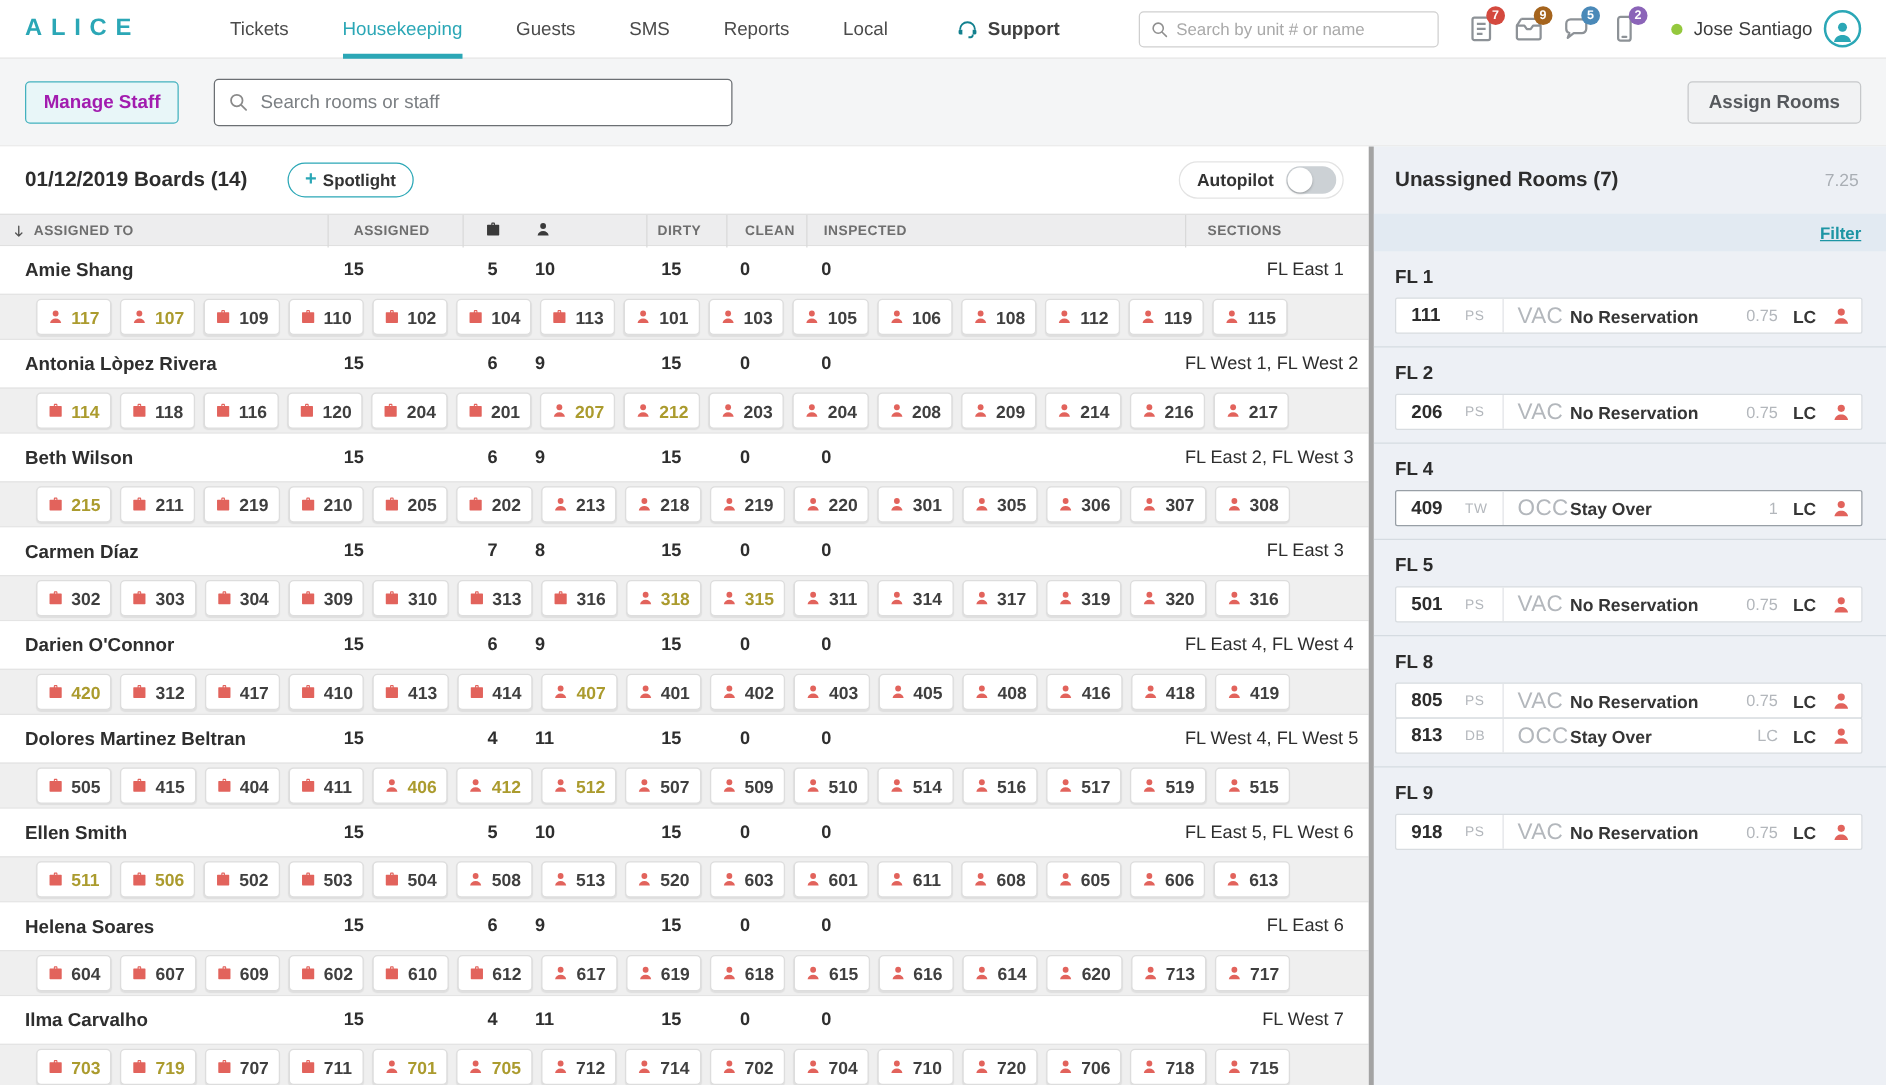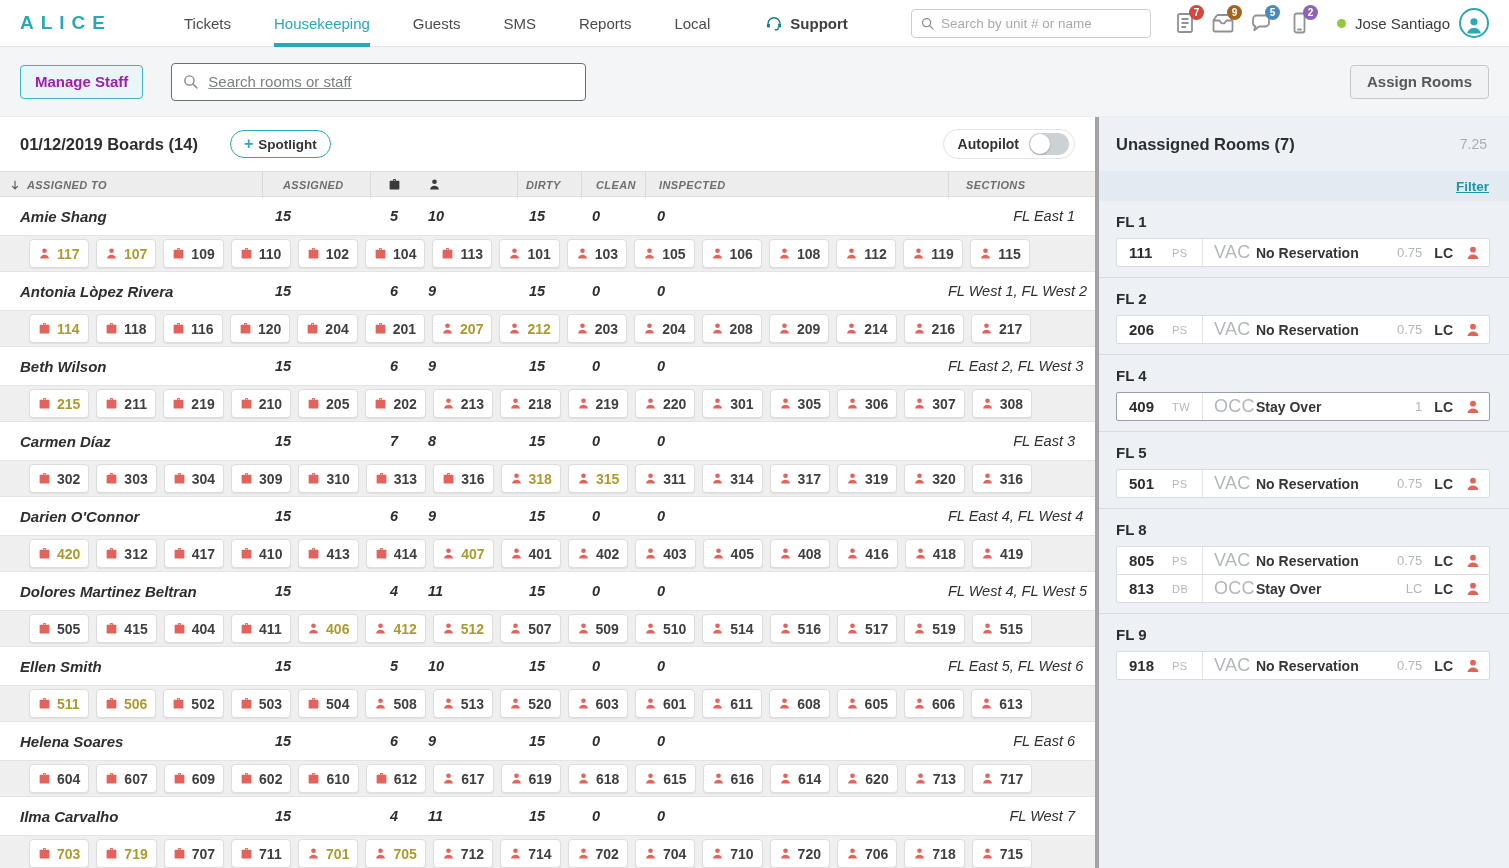--- a/index.html
+++ b/index.html
@@ -40,21 +40,21 @@
     overflow:hidden; }
   .avatar svg { width:20px; height:20px; }
 
   
   .toolbar { height:70px; background:#f4f5f6; border-bottom:1px solid #ececec;
     display:flex; align-items:center; padding:0 20px; position:relative; z-index:2; }
   .btn-manage { height:34px; padding:0 14px; background:#e8f6f8; border:1px solid #42b1be;
     border-radius:4px; color:#a21caf; font-weight:700; font-size:15px; }
   .toolbar-search { margin-left:28px; width:415px; height:38px; background:#fff;
     border:1px solid #6b6f73; border-radius:4px; display:flex; align-items:center;
-    padding:0 10px; gap:9px; color:#8a8a8a;text-decoration:underline; }
+    padding:0 10px; gap:9px; color:#8a8a8a; }
   .toolbar-search .sicon { width:17px; height:17px; flex:0 0 auto; }
   .toolbar-search input { border:none; outline:none; width:100%; font-size:15px; color:#444; }
   .toolbar-search input::placeholder { color:#7b7f83; }
   .btn-assign { margin-left:auto; height:34px; padding:0 16px; background:#f1f2f3;
     border:1px solid #c6c8ca; border-radius:4px; color:#55585c; font-weight:700; font-size:15px; }
 
   
   .content { display:flex; height:751px; }
   .board { width:1095px; background:#fff; overflow:hidden; }
   .board-header { height:54px; display:flex; align-items:center; padding:0 20px; }
@@ -65,21 +65,21 @@
   .spotlight .plus { color:#2ba7b6; font-weight:700; font-size:16px; }
   .autopilot { margin-left:auto; margin-right:0; height:30px; border:1px solid #e3e3e3;
     border-radius:16px; background:#fff; display:flex; align-items:center; gap:10px;
     padding:0 5px 0 14px; font-size:14px; color:#333; font-weight:600; }
   .switch { width:40px; height:22px; background:#ccd1d5; border-radius:11px;
     position:relative; cursor:pointer; }
   .knob { position:absolute; left:1px; top:1px; width:20px; height:20px; border-radius:50%;
     background:#fff; box-shadow:0 1px 2px rgba(0,0,0,.25); }
 
   .grid { display:grid; grid-template-columns:262px 108px 48px 99px 64px 64px 303px 1fr;
-    align-items:center;font-style:italic; }
+    align-items:center; }
   .thead { height:26px; background:#ededee; font-size:11px; color:#6e6e6e;
     letter-spacing:.4px; font-weight:600; border-top:1px solid #e0e0e0;
     border-bottom:1px solid #e0e0e0; }
   .thead > div { height:26px; display:flex; align-items:center; }
   .thead > div:nth-child(2), .thead > div:nth-child(3), .thead > div:nth-child(5),
   .thead > div:nth-child(6), .thead > div:nth-child(7), .thead > div:nth-child(8)
     { border-left:1px solid #d9d9d9; }
   .th-name { padding-left:9px; gap:6px; }
   .th-name .sorticon { width:12px; height:12px; color:#555; }
   .th-assigned { padding-left:20px; } .th-dirty { padding-left:8px; }

